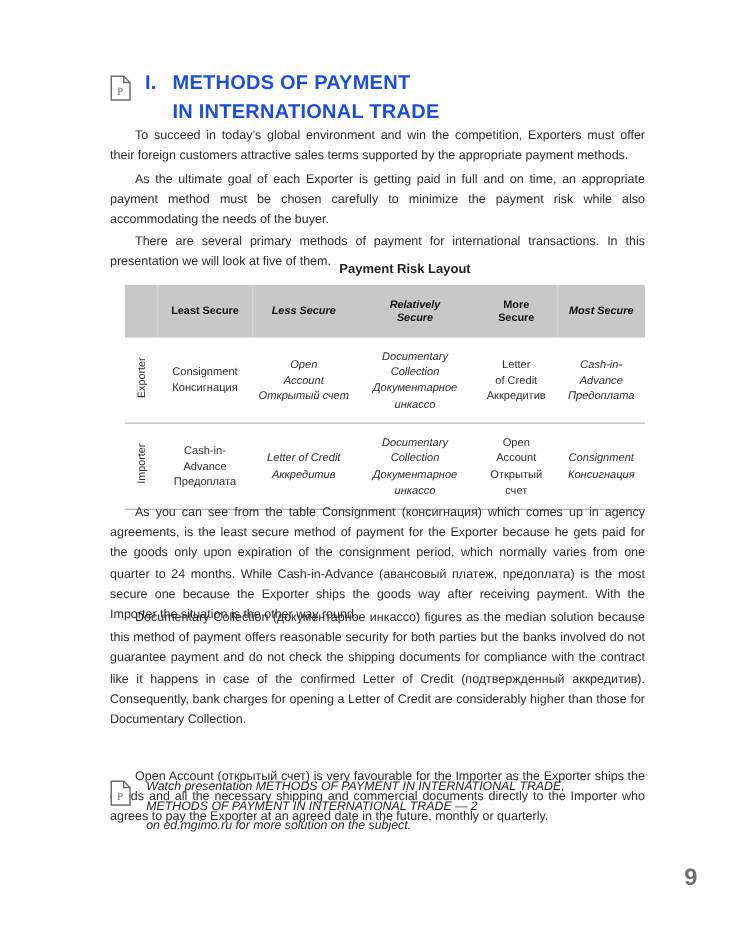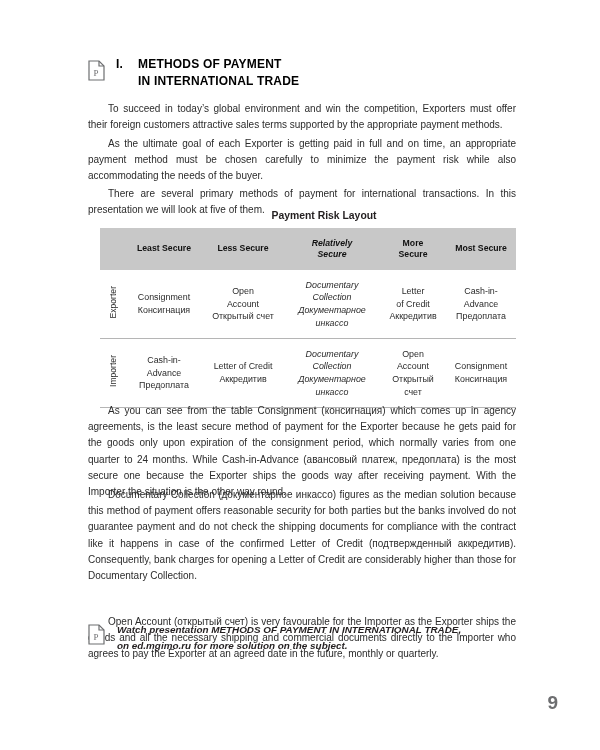--- a/index.html
+++ b/index.html
@@ -35,25 +35,25 @@
   .doc-icon {
     width: 17px;
     height: 21px;
     flex: 0 0 auto;
     margin-top: 4px;
     margin-right: 11px;
   }
   .doc-icon svg { display: block; }
 
   .heading-text {
-    font-size: 12px;
+    font-size: 16px;
     font-weight: bold;
     letter-spacing: 0.2px;
     line-height: 1.42;
-    color: #000000;
+    color: #1d4ed8;
   }
   .heading-line {
     white-space: nowrap;
   }
   .heading-numeral {
     display: inline-block;
     width: 22px;
   }
   .heading-line2 {
     padding-left: 22px;
@@ -123,24 +123,24 @@
     line-height: 1.42;
     color: #2b2b2b;
     height: 60px;
     padding-top: 4px;
     padding-bottom: 4px;
     border-bottom: 1px solid #b5b5b5;
   }
 
   .col-rot { width: 26px; }
   .col-1   { width: 76px; }
-  .col-2   { width: 82px; }
+  .col-2   { width: 82px; font-style: italic; }
   .col-3   { width: 96px; font-style: italic; }
   .col-4   { width: 66px; }
-  .col-5   { width: 70px; }
+  .col-5   { width: 70px; font-style: italic; }
 
   .rot-label {
     writing-mode: vertical-rl;
     transform: rotate(180deg);
     font-size: 8.6px;
     color: #2b2b2b;
     white-space: nowrap;
     display: inline-block;
     line-height: 1;
   }
@@ -155,21 +155,21 @@
     display: flex;
     align-items: flex-start;
   }
   .callout .doc-icon {
     margin-top: 2px;
     margin-right: 12px;
   }
   .callout-text {
     font-size: 9.9px;
     font-style: italic;
-    font-weight: bold;
+    font-weight: normal;
     line-height: 1.58;
     color: #231f20;
   }
   .callout-text span { display: block; }
 
   
   .page-number {
     position: absolute;
     right: 42px;
     bottom: 36px;
@@ -342,19 +342,20 @@
   <div class="callout">
     <span class="doc-icon">
       <svg width="17" height="21" viewBox="0 0 17 21" xmlns="http://www.w3.org/2000/svg">
         <path d="M1 1 H11 L16 6 V20 H1 Z" fill="#ffffff" stroke="#6d6e70" stroke-width="1.2"></path>
         <path d="M11 1 V6 H16" fill="none" stroke="#6d6e70" stroke-width="1.2"></path>
         <text x="5.5" y="16" font-family="Liberation Serif, serif" font-size="9" fill="#6d6e70">P</text>
       </svg>
     </span>
     <div class="callout-text">
       <span>Watch presentation METHODS OF PAYMENT IN INTERNATIONAL TRADE,</span>
+      <span>METHODS OF PAYMENT IN INTERNATIONAL TRADE — 2</span>
       <span>on ed.mgimo.ru for more solution on the subject.</span>
     </div>
   </div>
 
   <div class="page-number">9</div>
 
 </div>
 
 </body></html>

